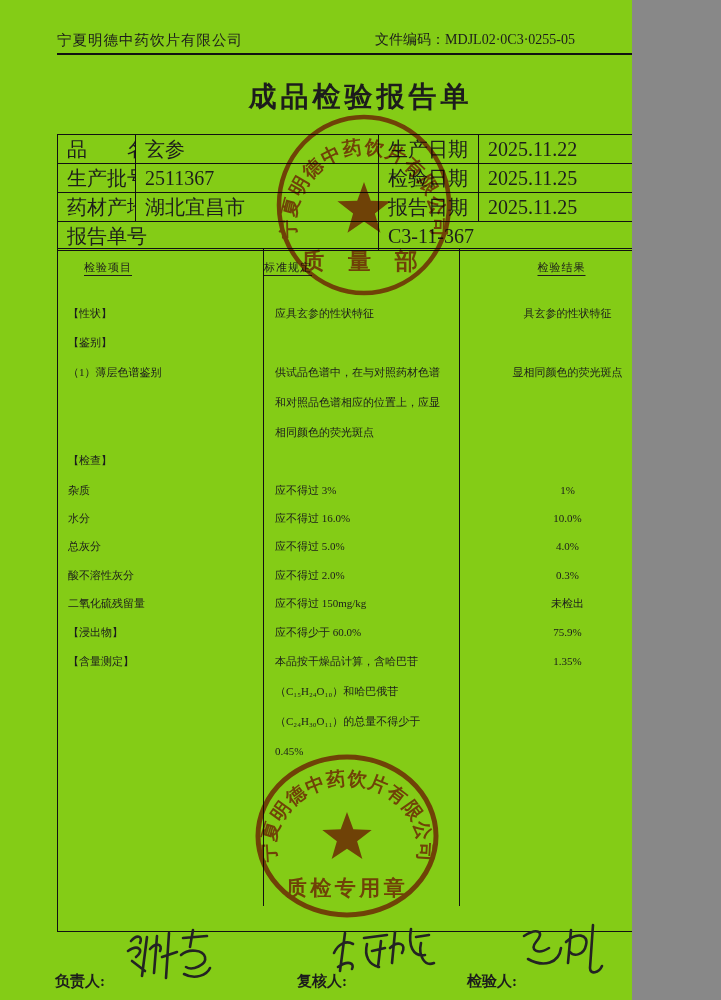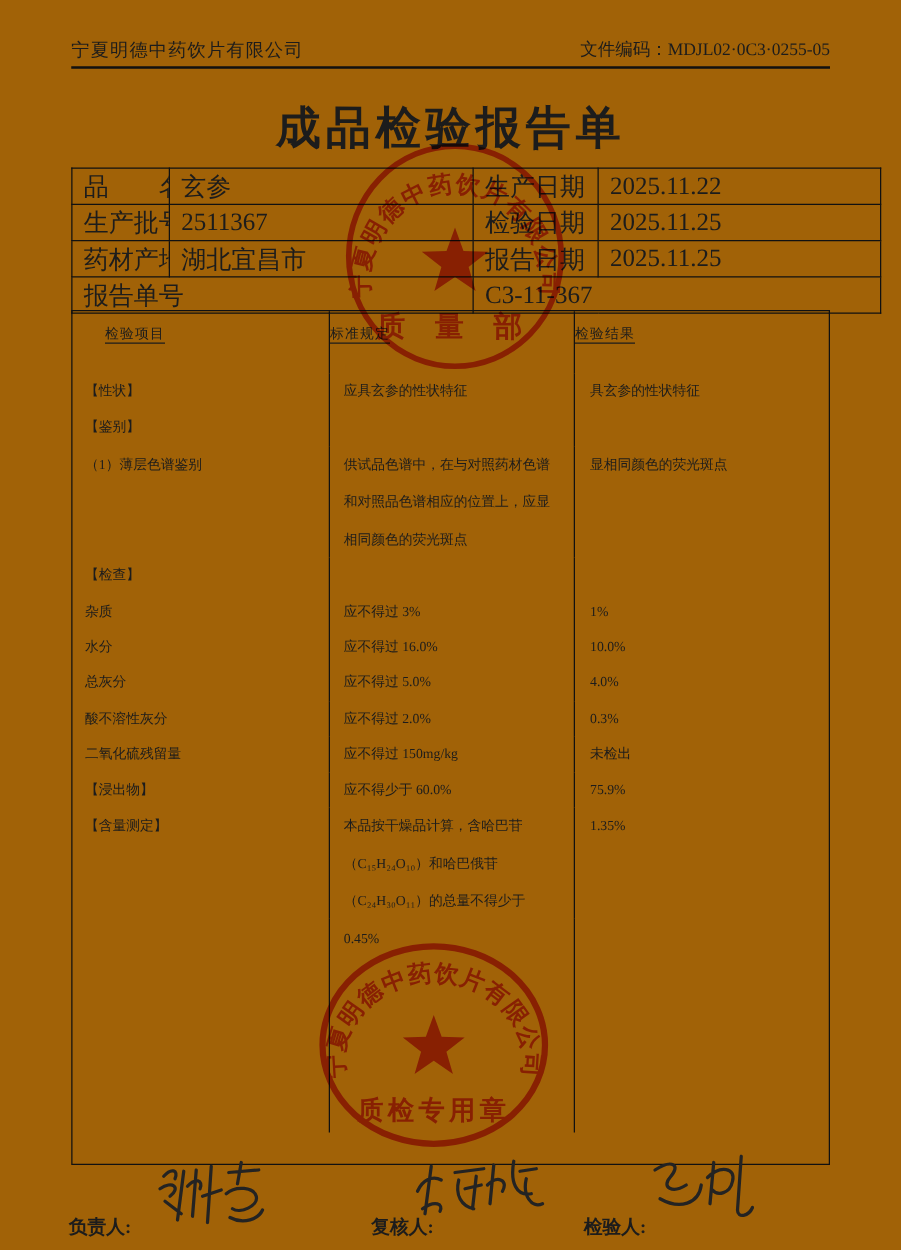--- a/index.html
+++ b/index.html
@@ -1,43 +1,43 @@
 <!DOCTYPE html>
 <html><head>
 <meta charset="utf-8">
 <style>
   html,body{margin:0;padding:0;background:#888;}
   .page{
-    position:relative; width:721px; height:1000px; background:#a16207;
+    position:relative; width:632px; height:1000px; background:#84cc16;
     font-family:"Liberation Serif","DejaVu Serif",serif; color:#1c1c1c;
     overflow:hidden;
   }
   
   .hd-company{position:absolute;left:57px;top:31px;font-size:14.5px;letter-spacing:1px;}
   .hd-code{position:absolute;right:57px;top:31px;font-size:14px;}
   .hd-rule{position:absolute;left:57px;top:53px;width:607px;height:0;border-top:2px solid #111;}
   
   .title{position:absolute;left:0;top:78px;width:721px;text-align:center;
-         font-size:36px;font-weight:bold;letter-spacing:4px;}
+         font-size:28px;font-weight:bold;letter-spacing:4px;}
   
   table.info{position:absolute;left:57px;top:134px;width:607px;border-collapse:collapse;
              table-layout:fixed;font-size:20px;}
   table.info td{border:1px solid #111;height:28px;padding:0 0 0 9px;white-space:nowrap;overflow:hidden;}
   td.w1{width:68px;} td.w2{width:233px;} td.w3{width:90px;} td.w4{width:216px;}
   
   .detail{
     position:absolute;left:57px;top:248px;width:607px;height:684px;box-sizing:border-box;
     border:1.5px solid #111;display:grid;
     grid-template-columns:206px 196px 1fr;
     grid-template-rows:50px 29px 29px 89px 30px 28px 28px 29px 28px 29px 28px 89px 171px 27px;
     font-size:11px;
   }
   .detail .c1{border-right:1px solid #111;padding-left:10px;line-height:28px;}
   .detail .c2{border-right:1px solid #111;padding:0 11px;line-height:28px;}
-  .detail .c3{padding-left:12px;line-height:28px;}
+  .detail .c3{padding-left:12px;line-height:28px;text-align:center;}
   .detail .tall{line-height:30px;padding-top:0;}
   .detail .head{padding-top:7px;line-height:22px;}
   .detail .head.c1 span{margin-left:16px;}
   .detail .head.c2,.detail .head.c3{padding-left:0;}
   .detail .head span{text-decoration:underline;text-underline-offset:4px;letter-spacing:1px;}
   .conclusion{
     grid-column:1 / -1;border-top:1px solid #111;line-height:26px;padding-left:30px;
     white-space:nowrap;overflow:hidden;
   }
   .conclusion b{letter-spacing:1px;}

